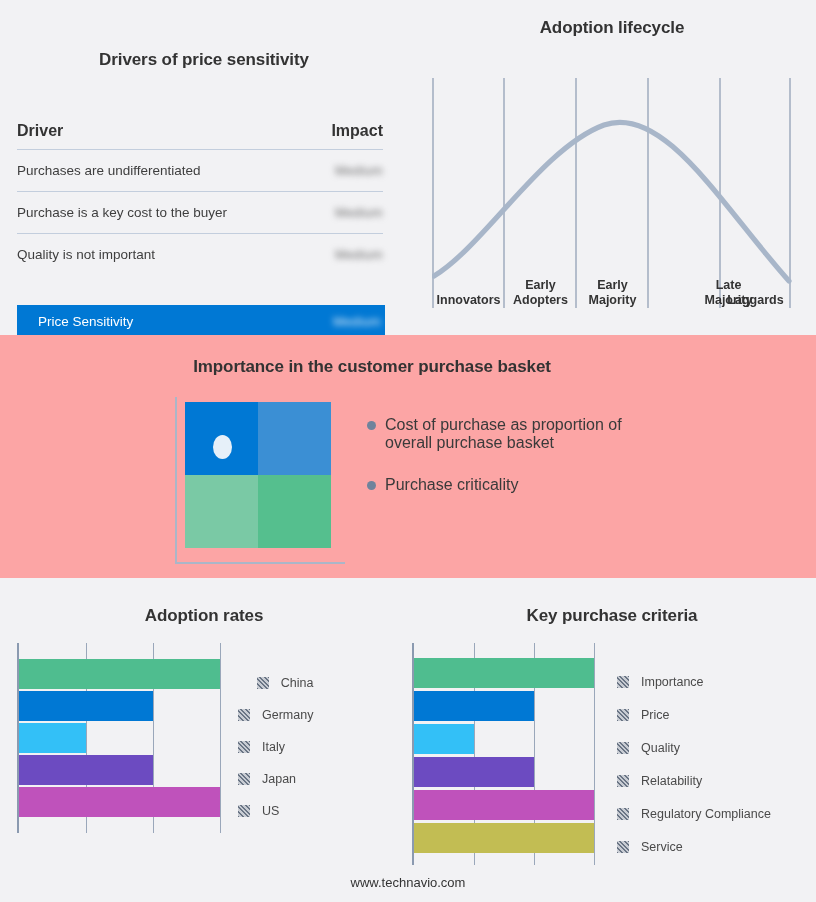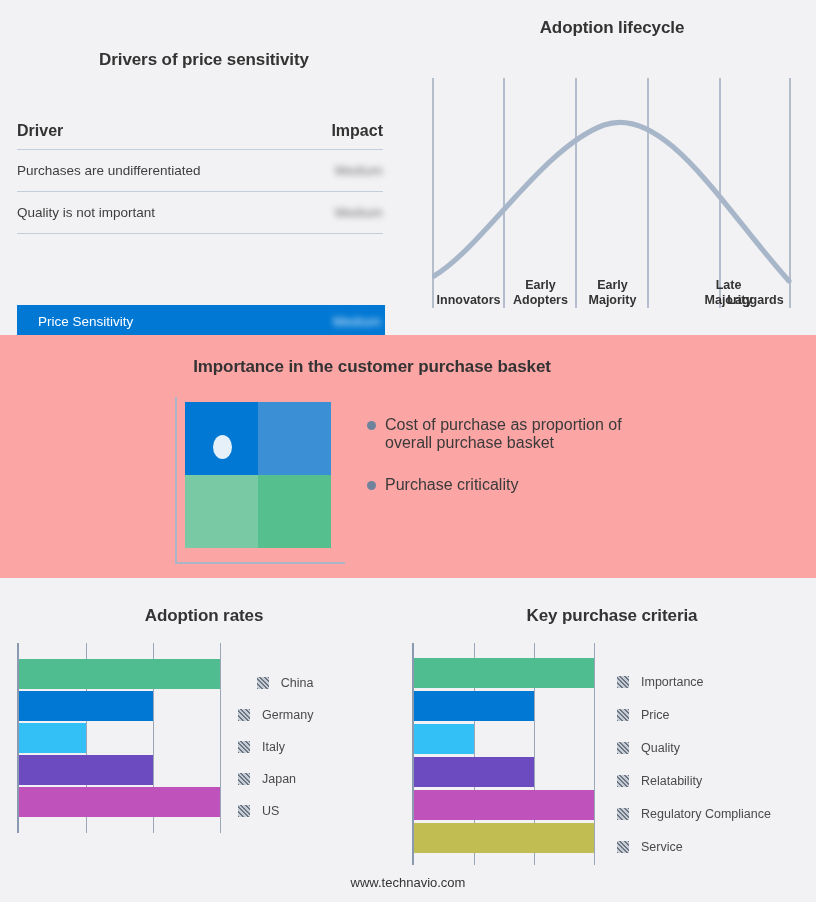--- a/index.html
+++ b/index.html
@@ -128,20 +128,24 @@
     <div class="panel-title">Drivers of price sensitivity</div>
 
     <div class="drv-table">
       <div class="drv-head">
         <span>Driver</span>
         <span>Impact</span>
       </div>
 
       <div class="drv-row">
         <span>Purchases are undifferentiated</span>
+        <span class="blurred">Medium</span>
+      </div>
+      <div class="drv-row">
+        <span>Purchase is a key cost to the buyer</span>
         <span class="blurred">Medium</span>
       </div>
       <div class="drv-row">
         <span>Quality is not important</span>
         <span class="blurred">Medium</span>
       </div>
     </div>
 
     <div class="drv-highlight">
       <span class="lbl">Price Sensitivity</span>

